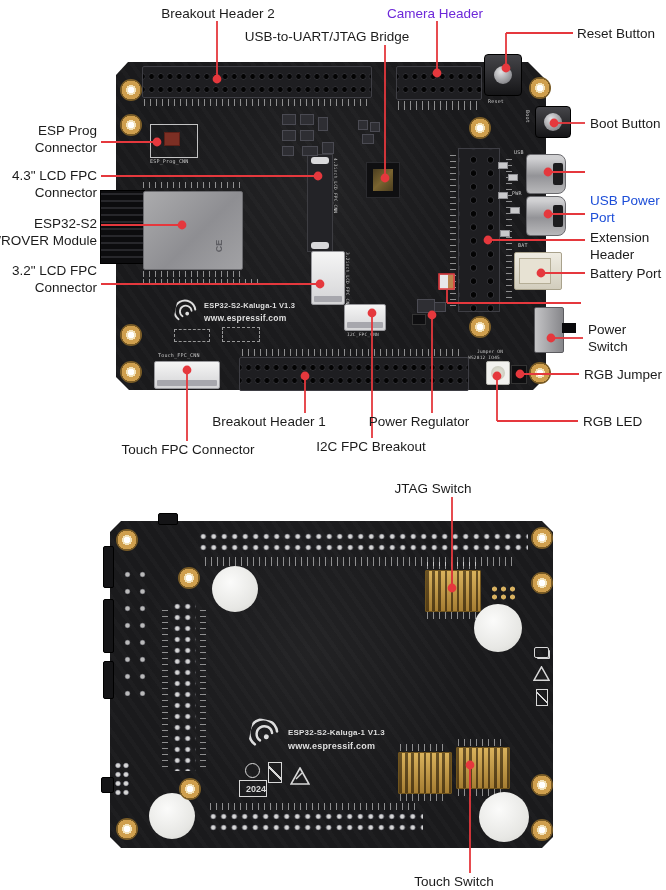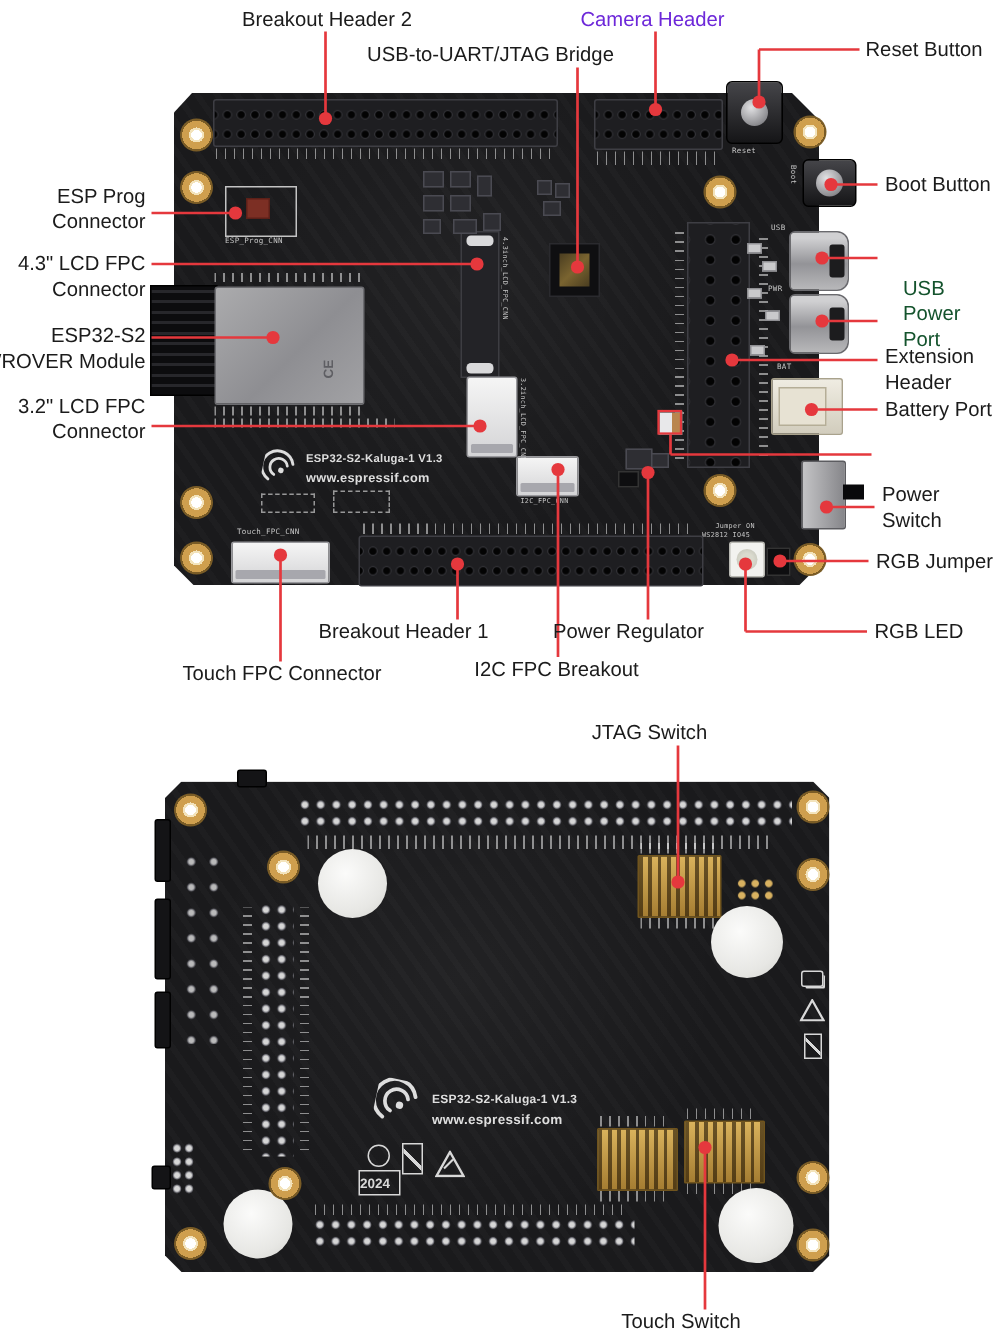--- a/index.html
+++ b/index.html
@@ -55,21 +55,21 @@
   .chip.dark{background:#0e0e10;border-color:#333;}
   .chip.lite{background:#c9c9cb;border-color:#8f8f93;}
   .bump{background:#141416;border:1px solid #000;border-radius:2px;}
   .dip{border:1px solid #70541d;border-radius:1px;
        background:repeating-linear-gradient(90deg,rgba(30,18,2,.6) 0 2.5px,transparent 2.5px 6.2px),linear-gradient(#d9b25c,#a57d32);}
   .goldpads{background-image:radial-gradient(circle,#d8b160 2.2px,transparent 2.8px);background-size:9px 8px;}
   .silk{position:absolute;color:#c6c6c6;font:5px "DejaVu Sans Mono",monospace;letter-spacing:.2px;white-space:nowrap;}
   .silk.title{font-family:"Liberation Sans",sans-serif;font-weight:700;color:#dedede;}
   .silk.vert{writing-mode:vertical-rl;}
   .yearbox{border:1px solid #d8d8d8;color:#d8d8d8;font:700 9px "Liberation Sans",sans-serif;
-           display:flex;align-items:center;justify-content:flex-start;}
+           display:flex;align-items:center;justify-content:flex-end;}
   .sym-circle{border:1.5px solid #d8d8d8;border-radius:50%;}
   .sym-bin{border:1.5px solid #d8d8d8;background:linear-gradient(45deg,transparent 44%,#d8d8d8 44% 54%,transparent 54%);}
   .sym-batt{border:1.5px solid #d8d8d8;border-radius:2px;box-shadow:2px 2px 0 -1px #d8d8d8;}
   #leader-svg{position:absolute;left:0;top:0;z-index:4;pointer-events:none;}
   #callout-layer{position:absolute;inset:0;z-index:5;pointer-events:none;}
   .callout{position:absolute;font:400 13.5px/1.26 "Liberation Sans",sans-serif;color:#1b1b1b;white-space:pre-line;}
   .callout.center{text-align:center;transform:translate(-50%,-50%);}
   .callout.left{transform:translate(0,-50%);}
   .callout.right{text-align:right;transform:translate(-100%,-50%);}
   .logo{opacity:.95;}
@@ -306,21 +306,21 @@
       <circle cx="452" cy="588" r="4.4" fill="#e5383d"></circle>
       <line x1="470" y1="873" x2="470" y2="769" stroke="#e5383d" stroke-width="1.8"></line>
       <circle cx="470" cy="765" r="4.4" fill="#e5383d"></circle>
     </svg>
   <div id="callout-layer">
       <div class="callout center" style="left: 218px; top: 13px; color: rgb(27, 27, 27);">Breakout Header 2</div>
       <div class="callout center" style="left: 435px; top: 13px; color: #6d28d9;">Camera Header</div>
       <div class="callout center" style="left: 327px; top: 36px; color: rgb(27, 27, 27);">USB-to-UART/JTAG Bridge</div>
       <div class="callout left" style="left: 577px; top: 33px; color: rgb(27, 27, 27);">Reset Button</div>
       <div class="callout left" style="left: 590px; top: 123px; color: rgb(27, 27, 27);">Boot Button</div>
-      <div class="callout left" style="left: 590px; top: 209px; color: #14532d; margin-left: 12px;">USB Power
+      <div class="callout left" style="left: 590px; top: 209px; color: #1d4ed8;">USB Power
 Port</div>
       <div class="callout left" style="left: 590px; top: 246px; color: rgb(27, 27, 27);">Extension
 Header</div>
       <div class="callout left" style="left: 590px; top: 273px; color: rgb(27, 27, 27);">Battery Port</div>
       <div class="callout left" style="left: 588px; top: 338px; color: rgb(27, 27, 27);">Power Switch</div>
       <div class="callout left" style="left: 584px; top: 374px; color: rgb(27, 27, 27);">RGB Jumper</div>
       <div class="callout left" style="left: 583px; top: 421px; color: rgb(27, 27, 27);">RGB LED</div>
       <div class="callout right" style="left: 97px; top: 139px; color: rgb(27, 27, 27);">ESP Prog
 Connector</div>
       <div class="callout right" style="left: 97px; top: 184px; color: rgb(27, 27, 27);">4.3" LCD FPC

